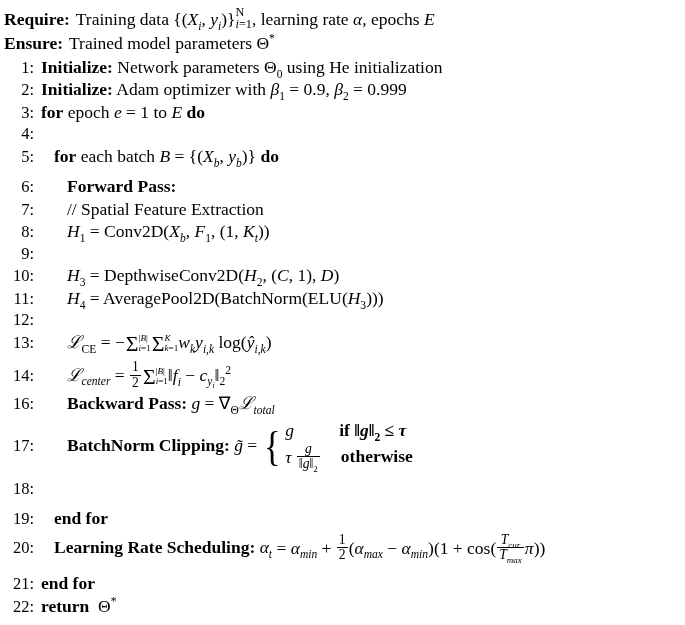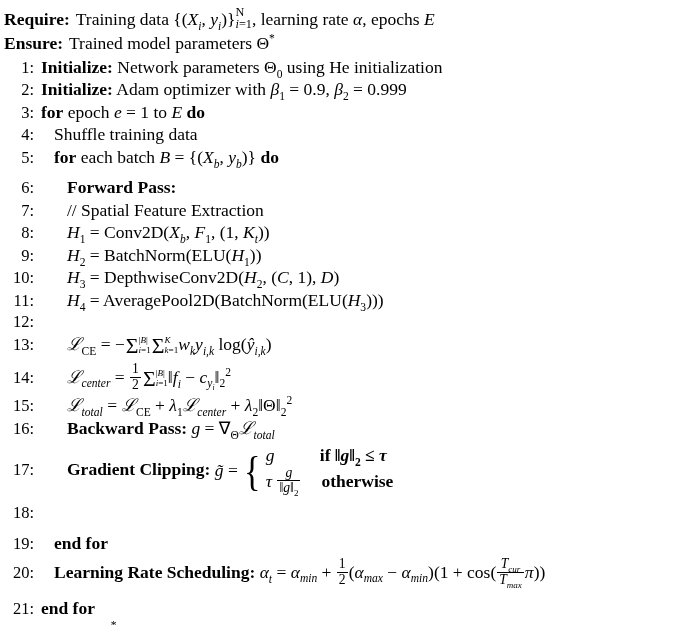--- a/index.html
+++ b/index.html
@@ -169,21 +169,20 @@
 
   <div class="row line">
     <span class="num">3:</span>
     <span class="body">
       <span class="bold">for</span> epoch <span class="m">e</span> = 1 to <span class="m">E</span> <span class="bold">do</span>
     </span>
   </div>
 
   <div class="row line">
     <span class="num">4:</span>
-    <span class="body i1">Shuffle training data</span>
   </div>
 
   <div class="row line">
     <span class="num">5:</span>
     <span class="body i1">
       <span class="bold">for</span> each batch <span class="m">B</span> = {(<span class="m">X<sub class="it">b</sub></span>, <span class="m">y<sub class="it">b</sub></span>)} <span class="bold">do</span>
     </span>
   </div>
 
   <div class="row line">
@@ -198,23 +197,20 @@
 
   <div class="row line">
     <span class="num">8:</span>
     <span class="body i2">
       <span class="m">H</span><sub>1</sub> = <span class="up">Conv2D</span>(<span class="m">X<sub class="it">b</sub></span>, <span class="m">F</span><sub>1</sub>, (1, <span class="m">K<sub class="it">t</sub></span>))
     </span>
   </div>
 
   <div class="row line">
     <span class="num">9:</span>
-    <span class="body i2">
-      <span class="m">H</span><sub>2</sub> = <span class="up">BatchNorm</span>(<span class="up">ELU</span>(<span class="m">H</span><sub>1</sub>))
-    </span>
   </div>
 
   <div class="row line">
     <span class="num">10:</span>
     <span class="body i2">
       <span class="m">H</span><sub>3</sub> = <span class="up">DepthwiseConv2D</span>(<span class="m">H</span><sub>2</sub>, (<span class="m">C</span>, 1), <span class="m">D</span>)
     </span>
   </div>
 
   <div class="row line">
@@ -235,39 +231,33 @@
     </span>
   </div>
 
   <div class="row line">
     <span class="num">14:</span>
     <span class="body i2">
       <span class="scr">ℒ</span><sub class="it">center</sub> = <span class="frac"><span class="n">1</span><span class="d">2</span></span><span class="bigsum">Σ</span><span class="sumlim"><span class="top">|<span class="m">B</span>|</span><span class="bot"><span class="m">i</span>=1</span></span>‖<span class="m">f<sub class="it">i</sub></span> − <span class="m">c<sub class="it">y<sub class="it">i</sub></sub></span>‖<sub>2</sub><sup>2</sup>
     </span>
   </div>
 
-  <div class="row line">
-    <span class="num">15:</span>
-    <span class="body i2">
-      <span class="scr">ℒ</span><sub class="it">total</sub> = <span class="scr">ℒ</span><sub>CE</sub> + <span class="m">λ</span><sub>1</sub><span class="scr">ℒ</span><sub class="it">center</sub> + <span class="m">λ</span><sub>2</sub>‖Θ‖<sub>2</sub><sup>2</sup>
-    </span>
-  </div>
 
   <div class="row line">
     <span class="num">16:</span>
     <span class="body i2">
       <span class="bold">Backward Pass:</span>
       <span class="m">g</span> = ∇<sub>Θ</sub><span class="scr">ℒ</span><sub class="it">total</sub>
     </span>
   </div>
 
   <div class="row clip-row">
     <span class="num">17:</span>
     <span class="body i2">
-      <span class="bold">Gradient Clipping:</span>
+      <span class="bold">BatchNorm Clipping:</span>
       <span class="m">g̃</span> =
       <span class="cases">
         <span class="brace">{</span>
         <span class="cases-rows">
           <span class="cr">
             <span class="cexp m">g</span>
             <span class="ccond">if ‖<span class="m">g</span>‖<sub>2</sub> ≤ <span class="m">τ</span></span>
           </span>
           <span class="cr">
             <span class="cexp"><span class="m">τ</span> <span class="frac"><span class="n"><span class="m">g</span></span><span class="d">‖<span class="m">g</span>‖<sub>2</sub></span></span></span>

